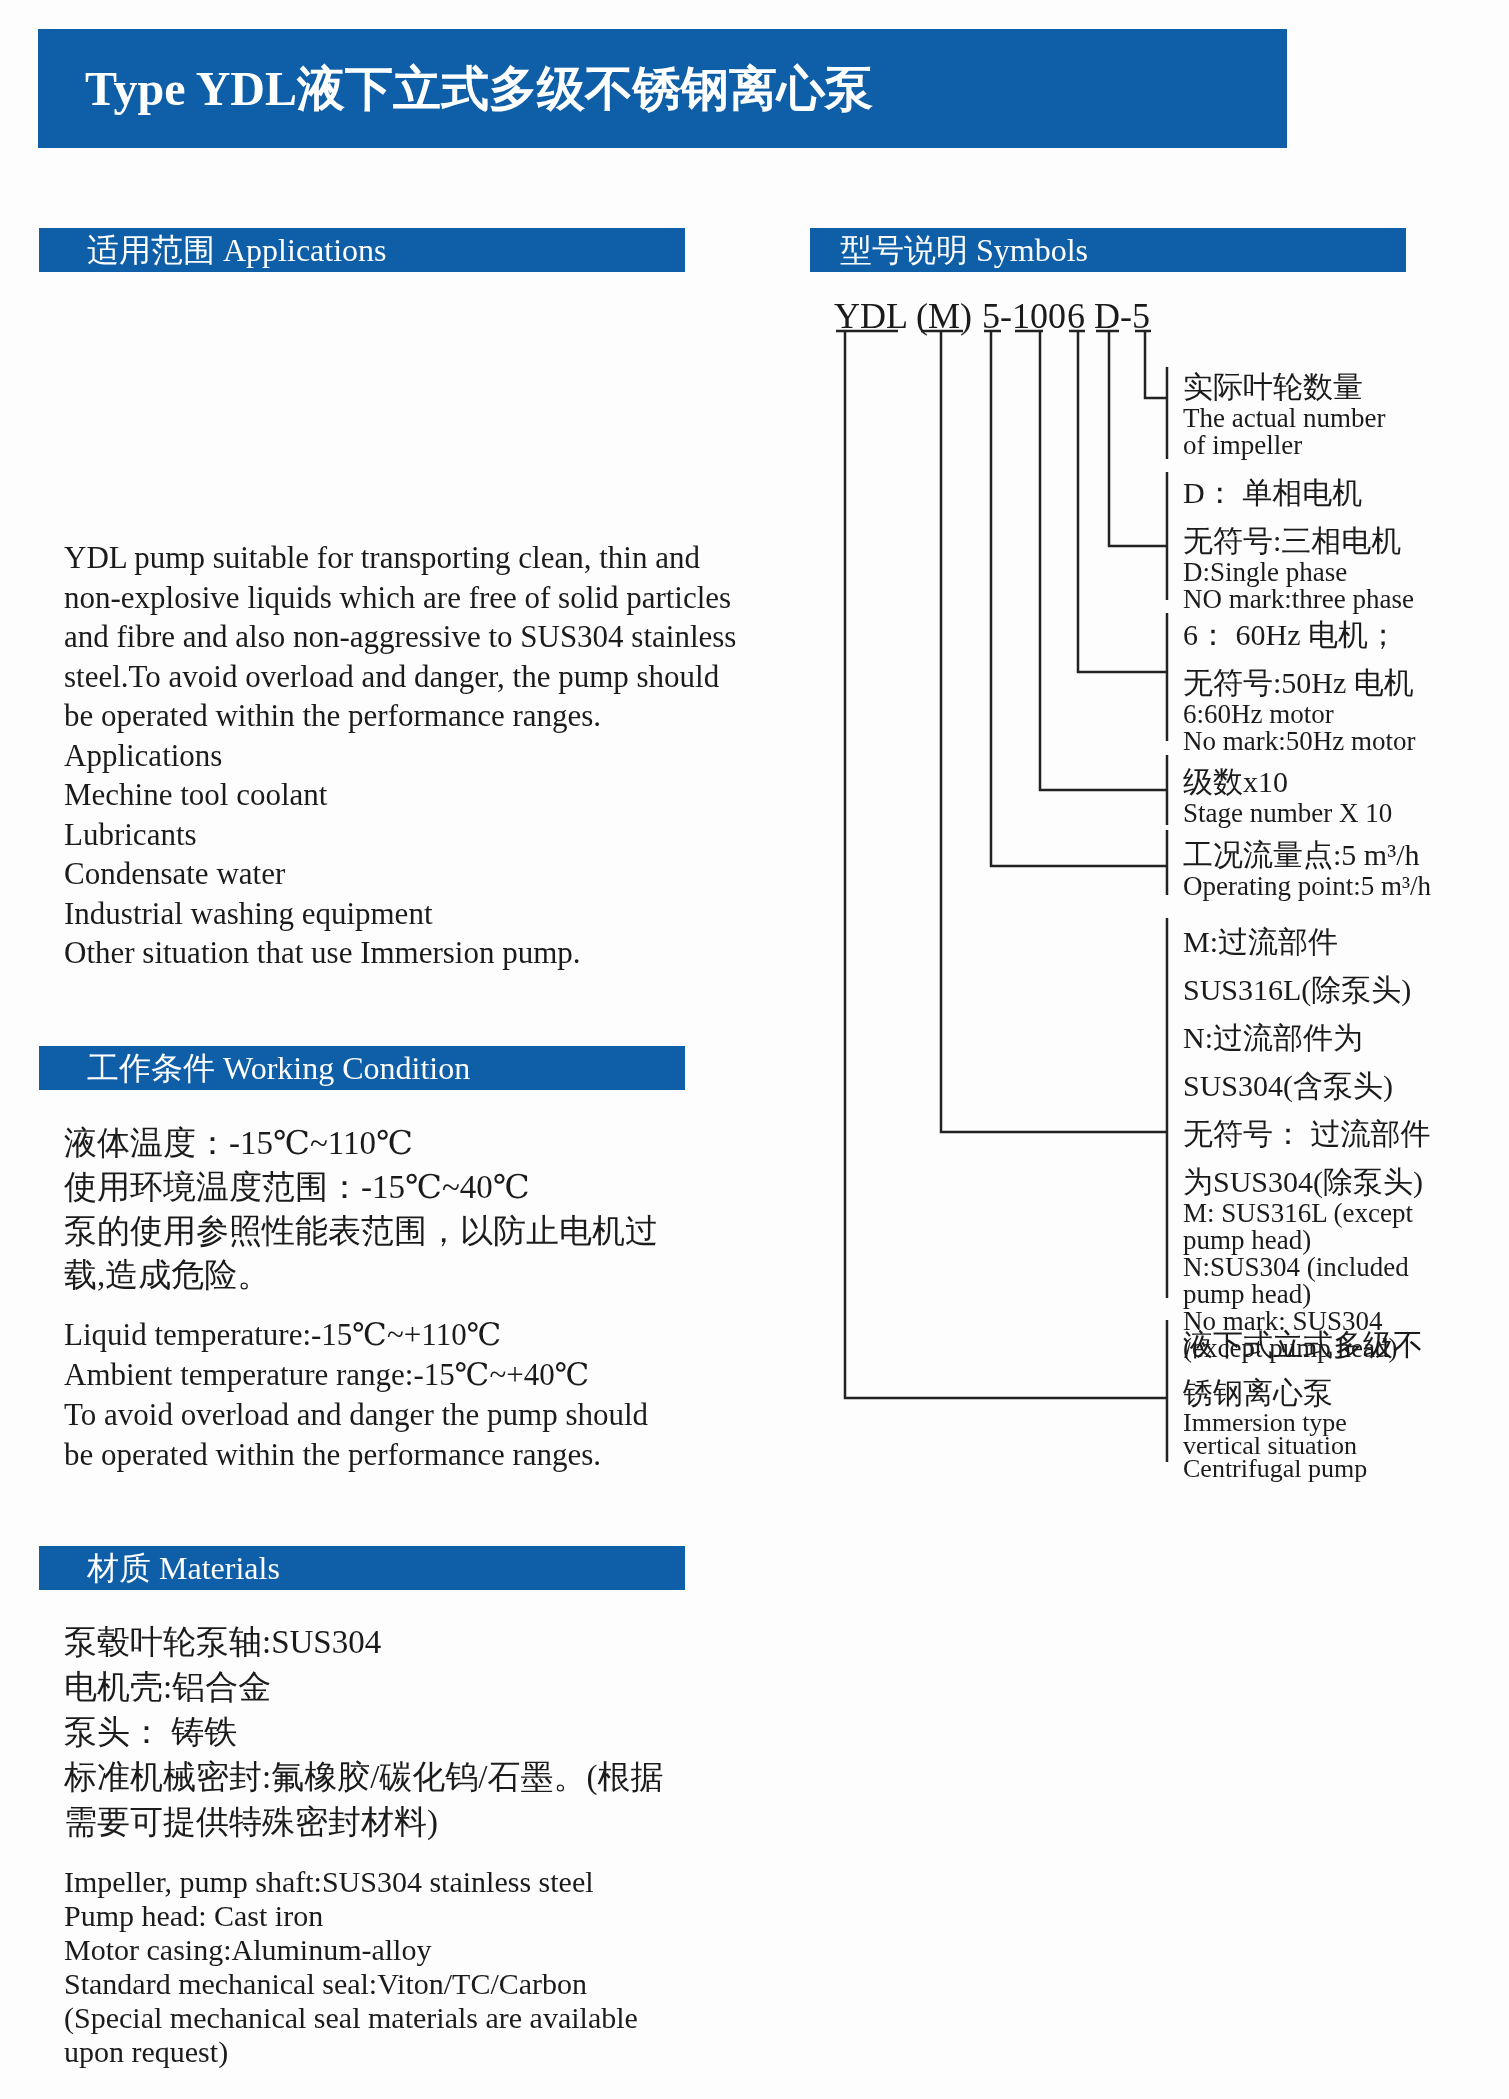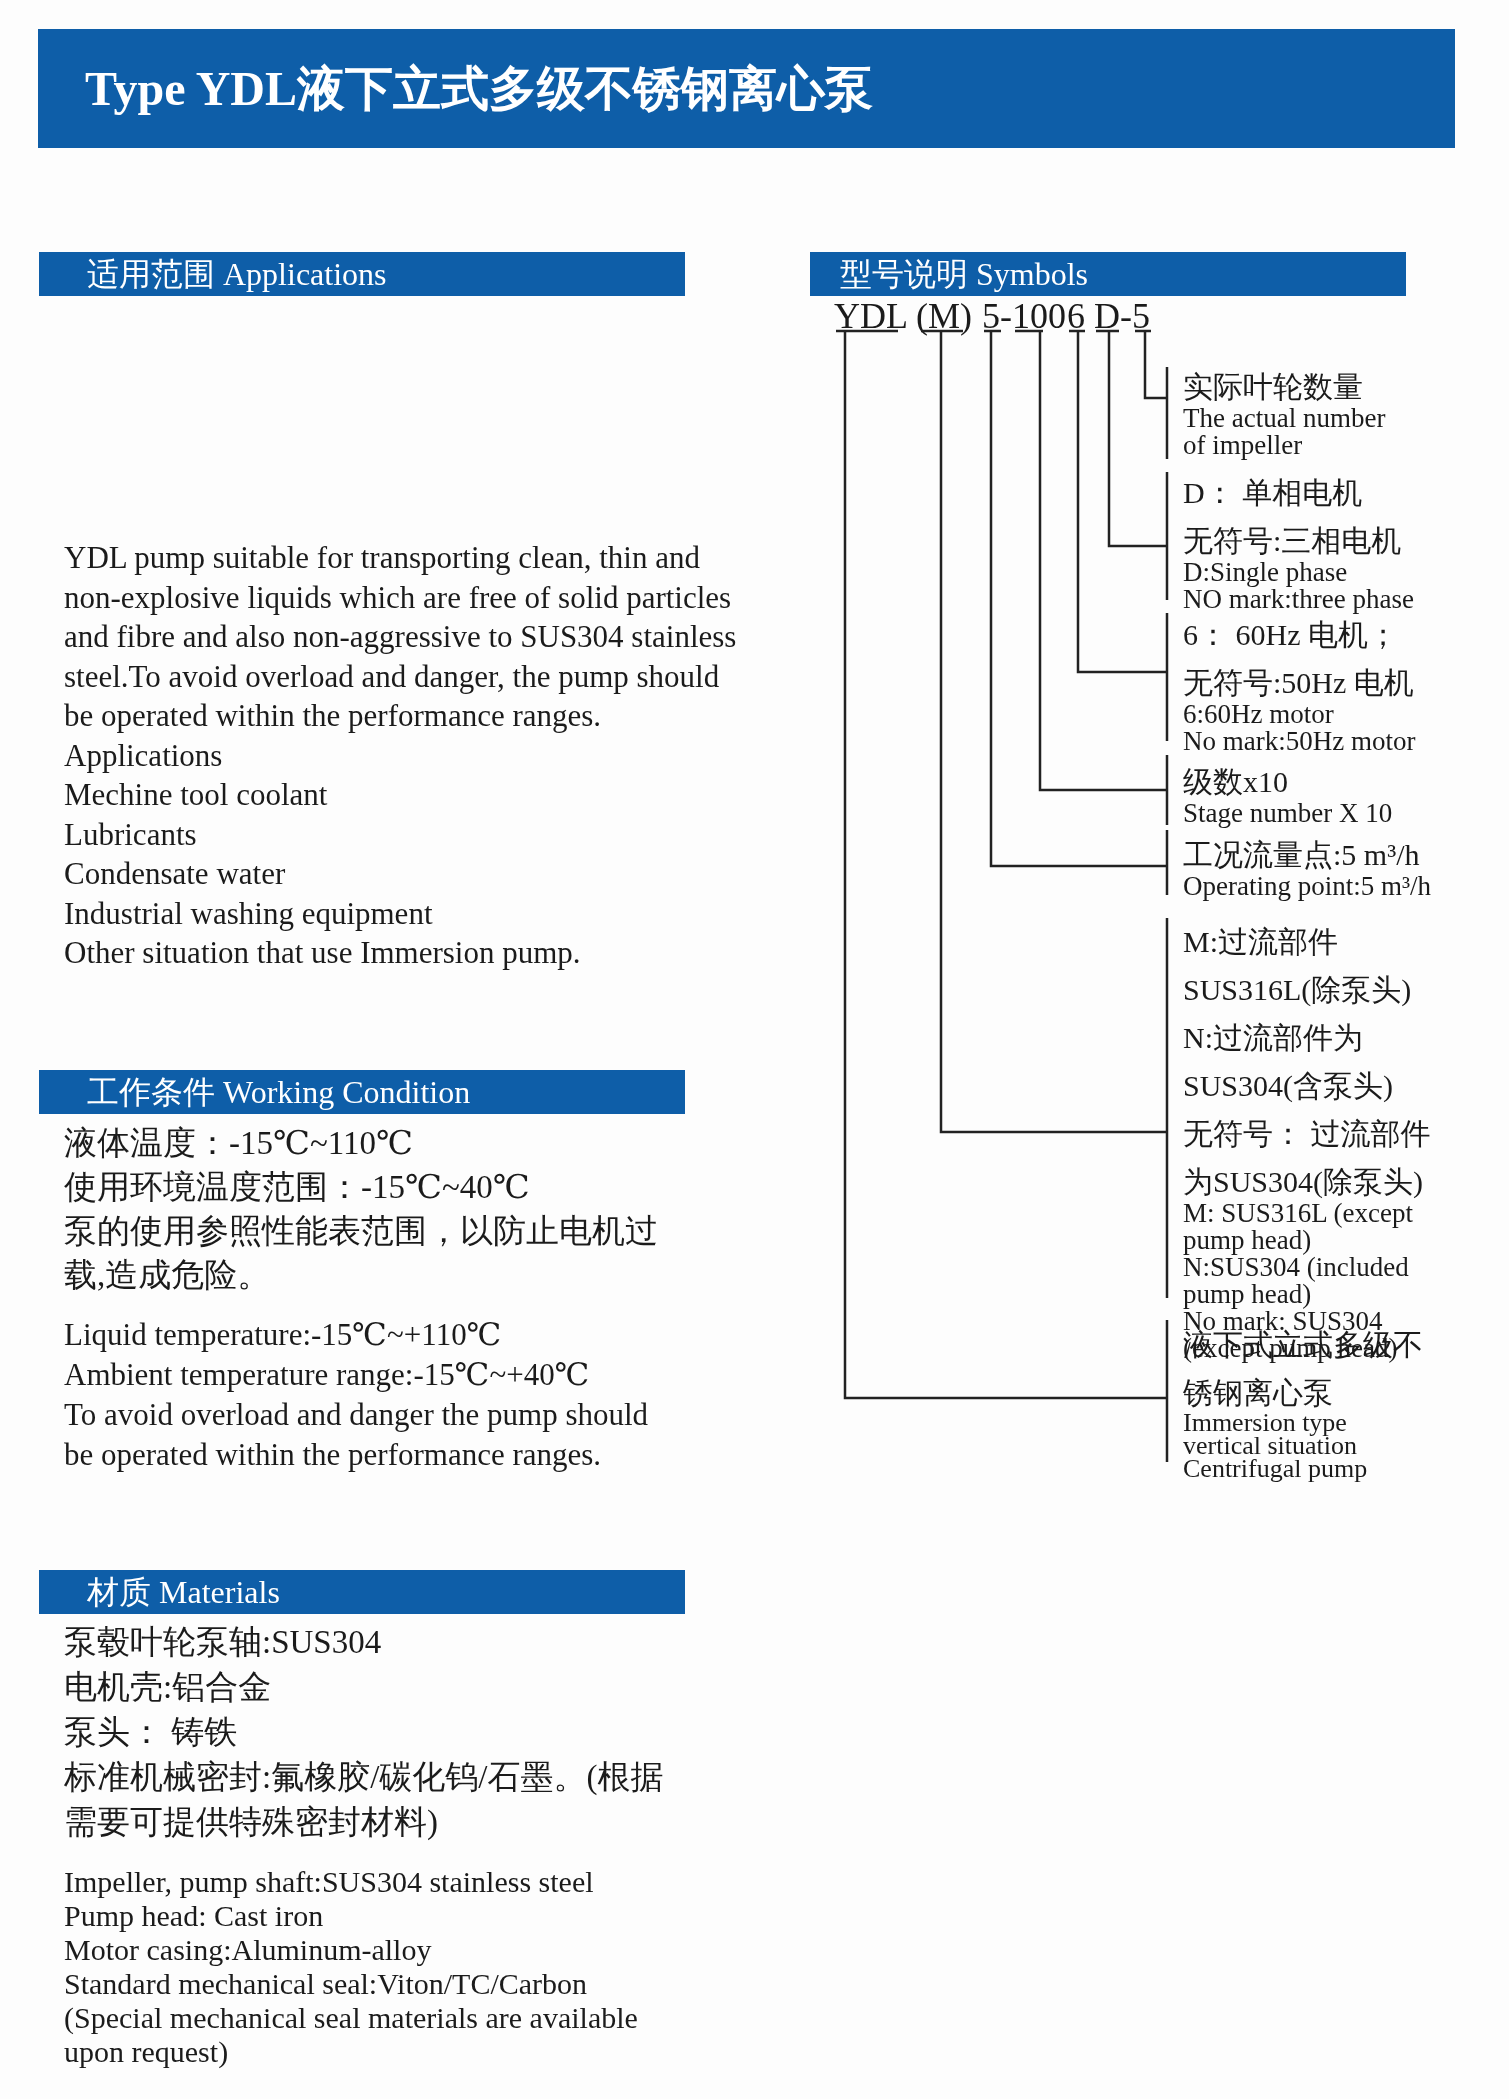--- a/index.html
+++ b/index.html
@@ -3,28 +3,28 @@
 <meta charset="utf-8">
 <style>
   html,body{margin:0;padding:0;background:#e8e8e8;}
   .page{
     position:relative;width:1509px;height:2099px;margin:0 auto;
     background:#fdfdfd;overflow:hidden;
     font-family:"Liberation Serif","DejaVu Serif",serif;
     color:#1b1b1b;
   }
   .banner{
-    position:absolute;left:38px;top:29px;width:1417px;height:119px;
+    position:absolute;left:38px;top:29px;width:1249px;height:119px;
     background:#0e5ea8;color:#ffffff;
     font-size:48px;font-weight:bold;line-height:119px;
     padding-left:47px;box-sizing:border-box;white-space:nowrap;
   }
   .secbar{
     position:absolute;height:44px;background:#0e5ea8;color:#ffffff;
-    font-size:32px;line-height:44px;box-sizing:border-box;white-space:nowrap;margin-top:24px;
+    font-size:32px;line-height:44px;box-sizing:border-box;white-space:nowrap;
   }
   .secbar.left{left:39px;width:646px;padding-left:48px;}
   .secbar.right{left:810px;width:596px;padding-left:30px;}
   .tblock{position:absolute;left:64px;width:600px;}
   .zh-par div{font-size:33px;line-height:44px;white-space:nowrap;}
   .en-par div{font-size:31px;line-height:39.5px;white-space:nowrap;}
   .zh-par.mat div{line-height:45px;}
   .en-par.mat div{font-size:30px;line-height:34px;}
   .en-par.work div{line-height:40px;}
   

